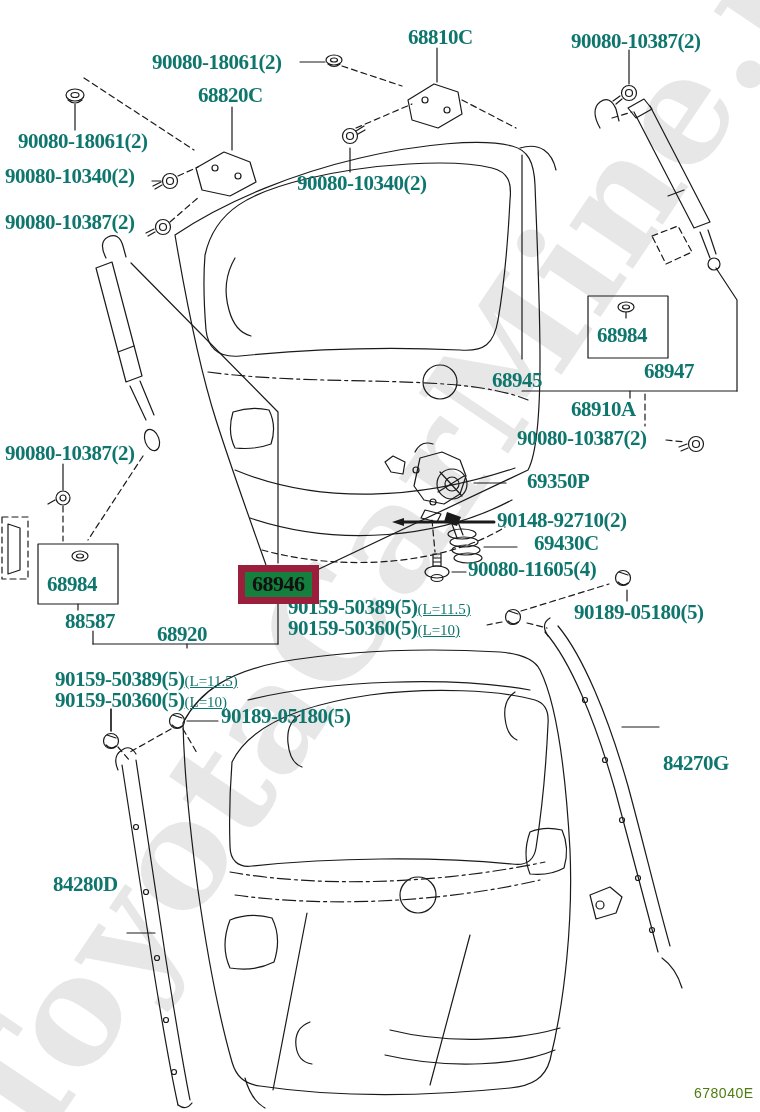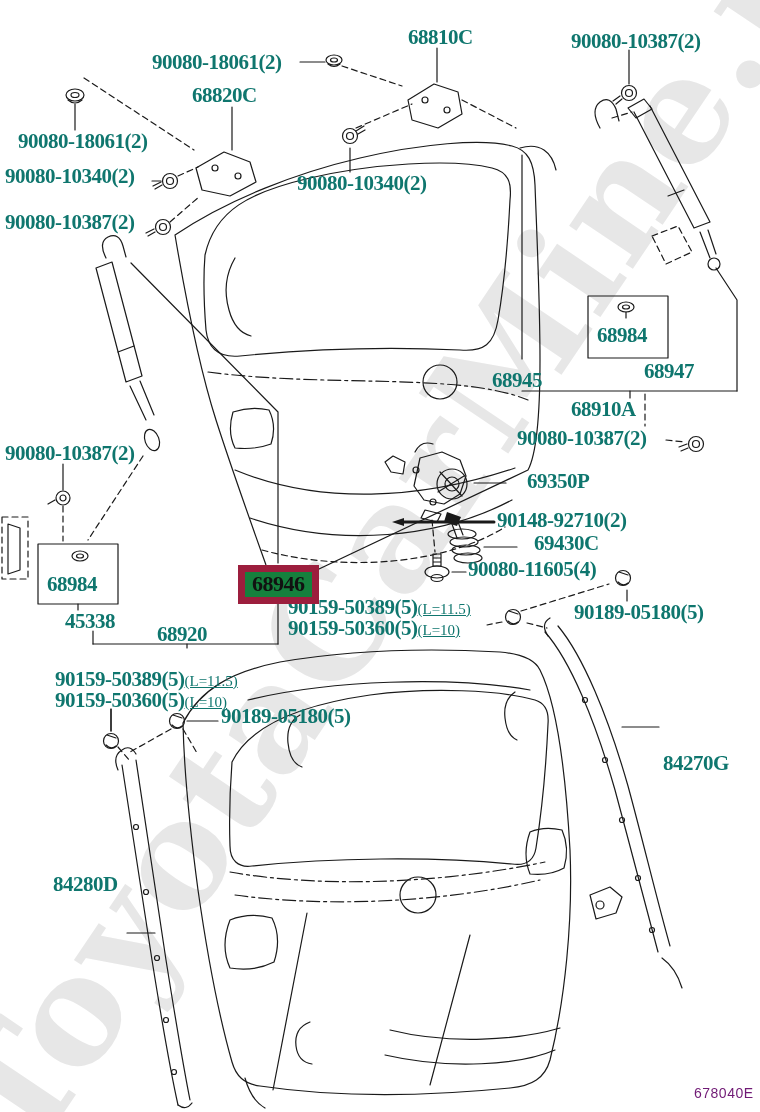--- a/index.html
+++ b/index.html
@@ -17,21 +17,21 @@
   svg.art .dd{stroke-dasharray:13 4 3 4;}
   svg.art .thick{stroke-width:3;}
   svg.art .fill{fill:#1a1a1a;stroke:none;}
   .pl{position:absolute;z-index:2;font-weight:700;font-size:21px;line-height:21px;
       color:#0f766e;white-space:nowrap;letter-spacing:-0.5px;text-align:right;}
   .pl .q{font-weight:400;font-size:15px;letter-spacing:0;text-decoration:underline;}
   .hl{position:absolute;z-index:3;border:7px solid #9c1e3d;background:#15803d;
       padding:1px 7px 2px 7px;font-weight:700;font-size:22px;line-height:22px;
       color:#111;letter-spacing:-0.5px;text-align:center;}
   .code{position:absolute;z-index:2;font-family:"Liberation Sans", sans-serif;
-      font-size:14px;color:#701a75;letter-spacing:0.5px;}
+      font-size:14px;color:#4d7c0f;letter-spacing:0.5px;}
 </style>
 </head>
 <body>
 
 <div class="stage">
 
   <div class="watermark">ToyotaCarMine.ru</div>
 
   <svg class="art" width="760" height="1112" viewBox="0 0 760 1112">
 
@@ -288,21 +288,21 @@
       <path d="M437,48 L437,82"></path>
       <path d="M232,107 L232,150"></path>
       <path d="M152,181 L161,181"></path>
       <path d="M111,709 L111,731"></path>
     </g>
   </svg>
 
   <div class="pl" style="left:152px;top:52px">90080-18061(2)</div>
   <div class="pl" style="left:408px;top:27px">68810C</div>
   <div class="pl" style="left:571px;top:31px">90080-10387(2)</div>
-  <div class="pl" style="left:192px;top:85px">68820C</div>
+  <div class="pl" style="left:198px;top:85px">68820C</div>
   <div class="pl" style="left:18px;top:131px">90080-18061(2)</div>
   <div class="pl" style="left:5px;top:166px">90080-10340(2)</div>
   <div class="pl" style="left:297px;top:173px">90080-10340(2)</div>
   <div class="pl" style="left:5px;top:212px">90080-10387(2)</div>
   <div class="pl" style="left:5px;top:443px">90080-10387(2)</div>
   <div class="pl" style="left:492px;top:370px">68945</div>
   <div class="pl" style="left:597px;top:325px">68984</div>
   <div class="pl" style="left:644px;top:361px">68947</div>
   <div class="pl" style="left:571px;top:399px">68910A</div>
   <div class="pl" style="left:517px;top:428px">90080-10387(2)</div>
@@ -317,21 +317,21 @@
 
   <div class="pl" style="left:288px;top:597px">
     <span>90159-50389(5)</span><span class="q">(L=11.5)</span>
   </div>
   <div class="pl" style="left:288px;top:618px">
     <span>90159-50360(5)</span><span class="q">(L=10)</span>
   </div>
   <div class="pl" style="left:574px;top:602px">90189-05180(5)</div>
 
   <div class="pl" style="left:47px;top:574px">68984</div>
-  <div class="pl" style="left:65px;top:611px">45338</div>
+  <div class="pl" style="left:65px;top:611px">88587</div>
   <div class="pl" style="left:157px;top:624px">68920</div>
 
   <div class="pl" style="left:55px;top:669px">
     <span>90159-50389(5)</span><span class="q">(L=11.5)</span>
   </div>
   <div class="pl" style="left:55px;top:690px">
     <span>90159-50360(5)</span><span class="q">(L=10)</span>
   </div>
   <div class="pl" style="left:221px;top:706px">90189-05180(5)</div>
 

